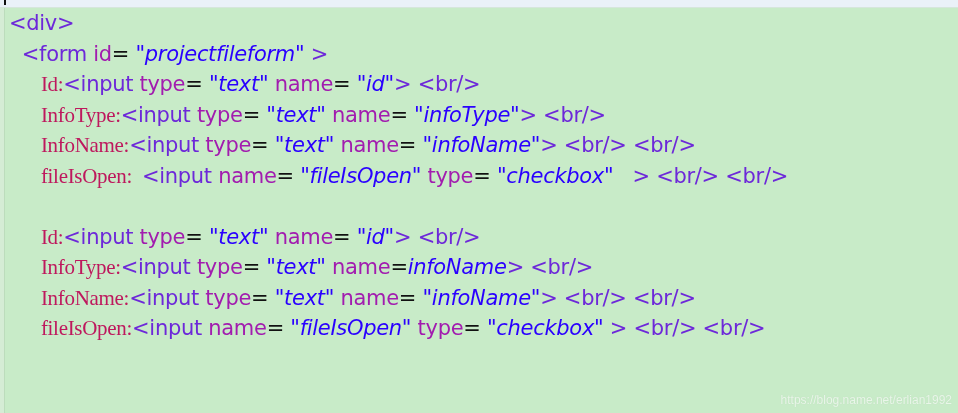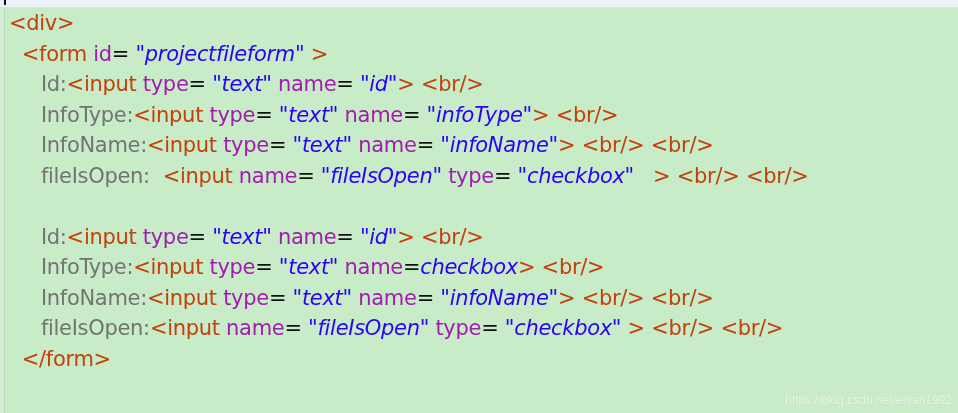--- a/index.html
+++ b/index.html
@@ -23,25 +23,25 @@
       border-right: 1px solid #bcdcbc;
     }
     .editor {
       position: absolute; left: 9px; top: 8px; right: 0; bottom: 0;
     }
     .line {
       height: 30.5px; line-height: 30.5px;
       font-size: 21px; white-space: pre;
       letter-spacing: -0.3px;
     }
-    .tag { color: #c2410c; }
+    .tag { color: #6d28d9; }
     .attr { color: #a21caf; }
     .eq { color: #111; }
     .val { color: #2a00ff; font-style: italic; }
-    .txt { color: #737373; }
+    .txt { color: #be185d; font-family: Liberation Serif, serif; }
     .watermark {
       position: absolute; right: 6px; bottom: 6px;
       font-size: 12px; color: #e9f6e9;
       font-family: "Liberation Sans", sans-serif;
       text-shadow: 0 0 1px #b8d8b8;
     }
   </style>
 </head>
 <body>
 
@@ -52,19 +52,18 @@
 
 <div class="editor" id="editor">
     <div class="line"><span></span><span class="tag">&lt;div&gt;</span></div>
     <div class="line"><span>  </span><span class="tag">&lt;form </span><span class="attr">id</span><span class="eq">= </span><span class="val">"projectfileform"</span><span class="tag"> &gt;</span></div>
     <div class="line"><span>     </span><span class="txt">Id:</span><span class="tag">&lt;input </span><span class="attr">type</span><span class="eq">= </span><span class="val">"text"</span><span class="attr"> name</span><span class="eq">= </span><span class="val">"id"</span><span class="tag">&gt; &lt;br/&gt;</span></div>
     <div class="line"><span>     </span><span class="txt">InfoType:</span><span class="tag">&lt;input </span><span class="attr">type</span><span class="eq">= </span><span class="val">"text"</span><span class="attr"> name</span><span class="eq">= </span><span class="val">"infoType"</span><span class="tag">&gt; &lt;br/&gt;</span></div>
     <div class="line"><span>     </span><span class="txt">InfoName:</span><span class="tag">&lt;input </span><span class="attr">type</span><span class="eq">= </span><span class="val">"text"</span><span class="attr"> name</span><span class="eq">= </span><span class="val">"infoName"</span><span class="tag">&gt; &lt;br/&gt; &lt;br/&gt;</span></div>
     <div class="line"><span>     </span><span class="txt">fileIsOpen:  </span><span class="tag">&lt;input </span><span class="attr">name</span><span class="eq">= </span><span class="val">"fileIsOpen"</span><span class="attr"> type</span><span class="eq">= </span><span class="val">"checkbox"</span><span class="tag">   &gt; &lt;br/&gt; &lt;br/&gt;</span></div>
     <div class="line"><span></span> </div>
     <div class="line"><span>     </span><span class="txt">Id:</span><span class="tag">&lt;input </span><span class="attr">type</span><span class="eq">= </span><span class="val">"text"</span><span class="attr"> name</span><span class="eq">= </span><span class="val">"id"</span><span class="tag">&gt; &lt;br/&gt;</span></div>
-    <div class="line"><span>     </span><span class="txt">InfoType:</span><span class="tag">&lt;input </span><span class="attr">type</span><span class="eq">= </span><span class="val">"text"</span><span class="attr"> name</span><span class="eq">=</span><span class="val">checkbox</span><span class="tag">&gt; &lt;br/&gt;</span></div>
+    <div class="line"><span>     </span><span class="txt">InfoType:</span><span class="tag">&lt;input </span><span class="attr">type</span><span class="eq">= </span><span class="val">"text"</span><span class="attr"> name</span><span class="eq">=</span><span class="val">infoName</span><span class="tag">&gt; &lt;br/&gt;</span></div>
     <div class="line"><span>     </span><span class="txt">InfoName:</span><span class="tag">&lt;input </span><span class="attr">type</span><span class="eq">= </span><span class="val">"text"</span><span class="attr"> name</span><span class="eq">= </span><span class="val">"infoName"</span><span class="tag">&gt; &lt;br/&gt; &lt;br/&gt;</span></div>
     <div class="line"><span>     </span><span class="txt">fileIsOpen:</span><span class="tag">&lt;input </span><span class="attr">name</span><span class="eq">= </span><span class="val">"fileIsOpen"</span><span class="attr"> type</span><span class="eq">= </span><span class="val">"checkbox"</span><span class="tag"> &gt; &lt;br/&gt; &lt;br/&gt;</span></div>
-    <div class="line"><span>  </span><span class="tag">&lt;/form&gt;</span></div>
   </div>
 
-<div class="watermark">https://blog.csdn.net/erlian1992</div>
+<div class="watermark">https://blog.name.net/erlian1992</div>
 
 </body></html>

